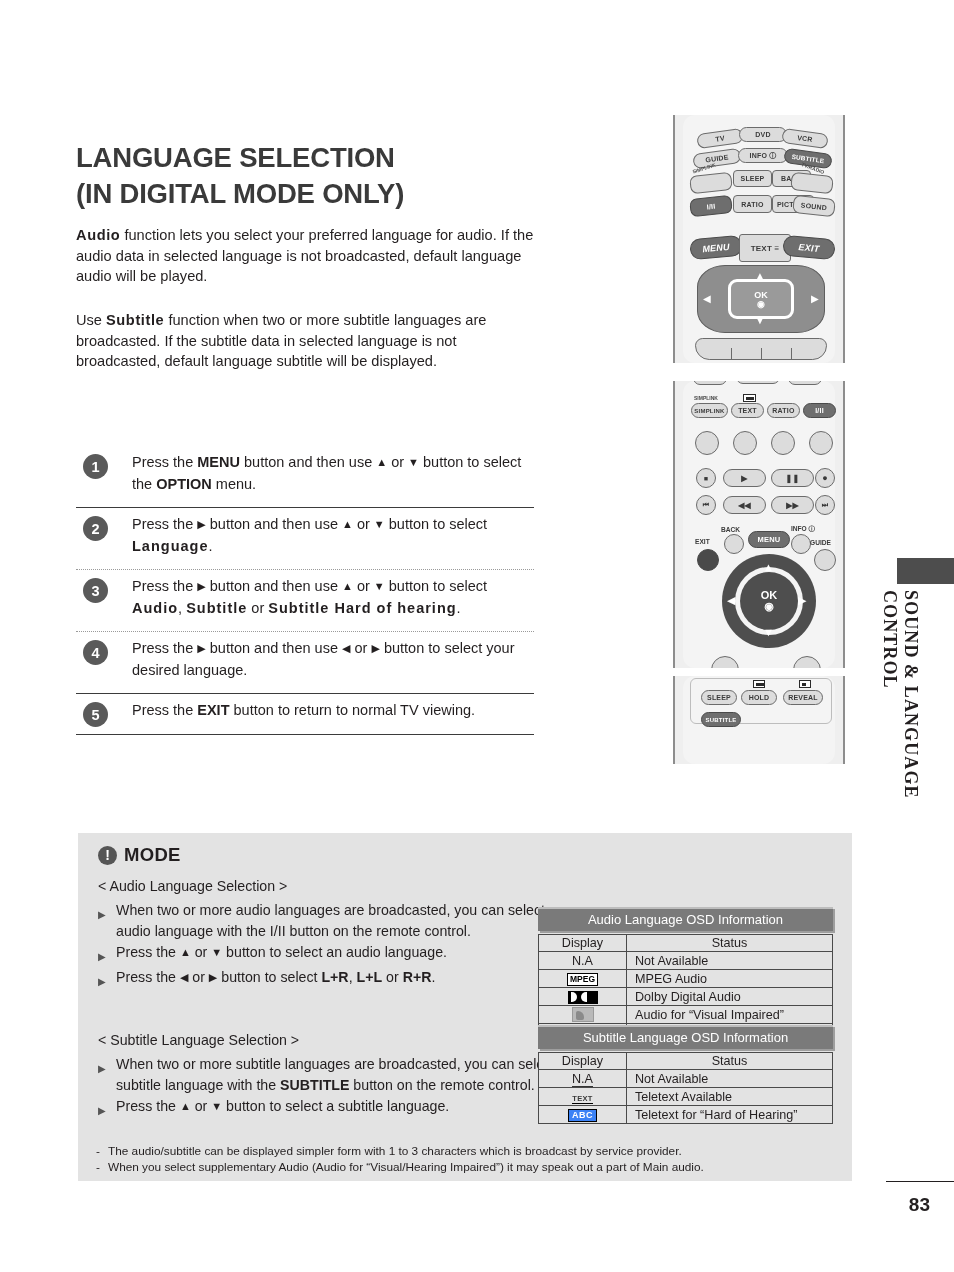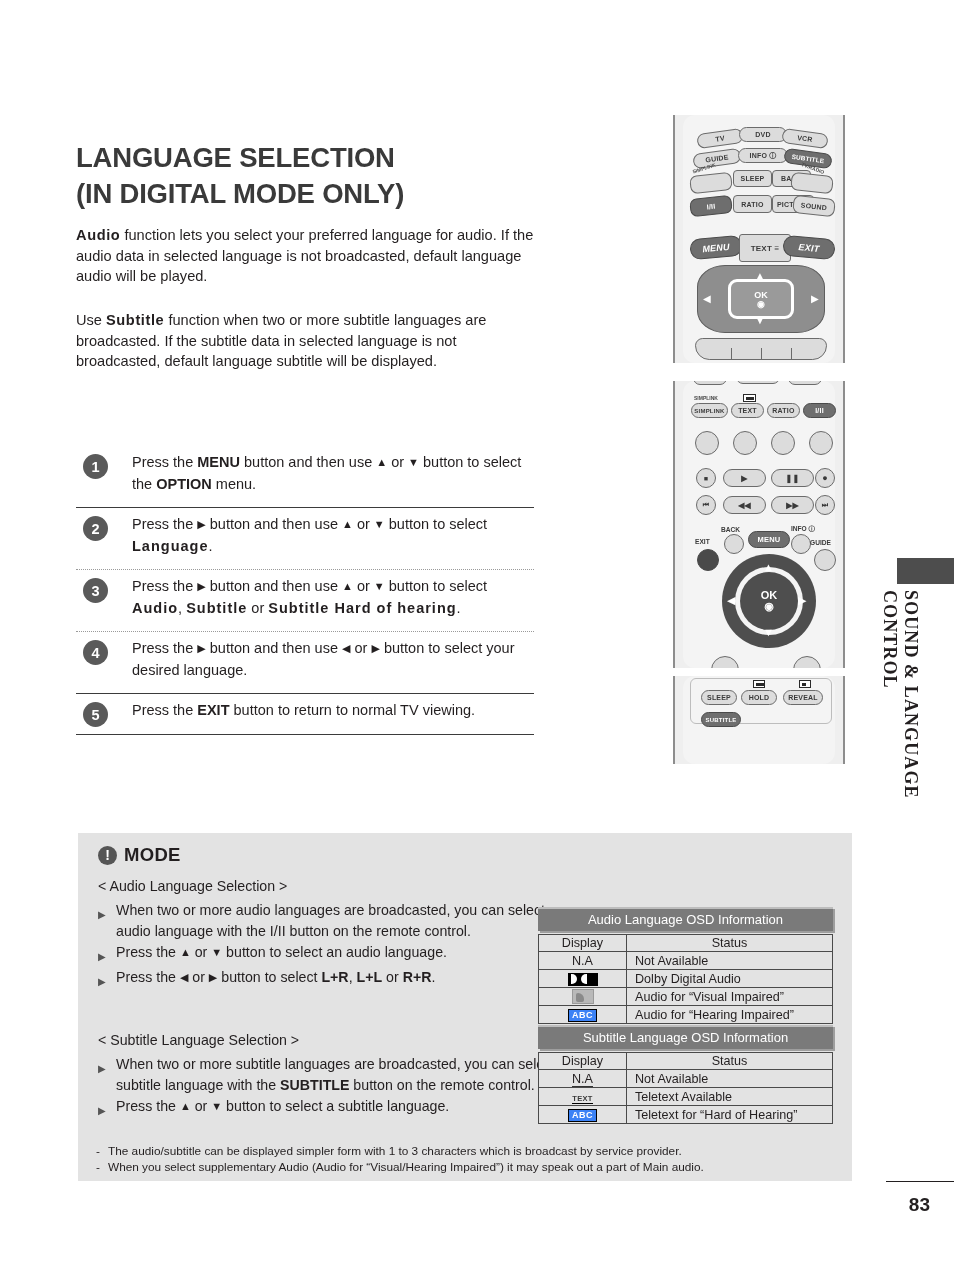--- a/index.html
+++ b/index.html
@@ -358,20 +358,24 @@
           <th class="disp">Display</th>
           <th>Status</th>
         </tr>
           </thead>
         <tbody id="osd-audio-body">
             <tr>
               <td class="disp"><span>N.A</span></td>
               <td class="stat">Not Available</td>
             </tr>
             <tr>
+              <td class="disp"><span class="ic-mpeg">MPEG</span></td>
+              <td class="stat">MPEG Audio</td>
+            </tr>
+            <tr>
               <td class="disp"><span class="ic-dd"></span></td>
               <td class="stat">Dolby Digital Audio</td>
             </tr>
             <tr>
               <td class="disp"><span class="ic-vi"></span></td>
               <td class="stat">Audio for “Visual Impaired”</td>
             </tr>
             <tr>
               <td class="disp"><span class="ic-box">ABC</span></td>
               <td class="stat">Audio for “Hearing Impaired”</td>

